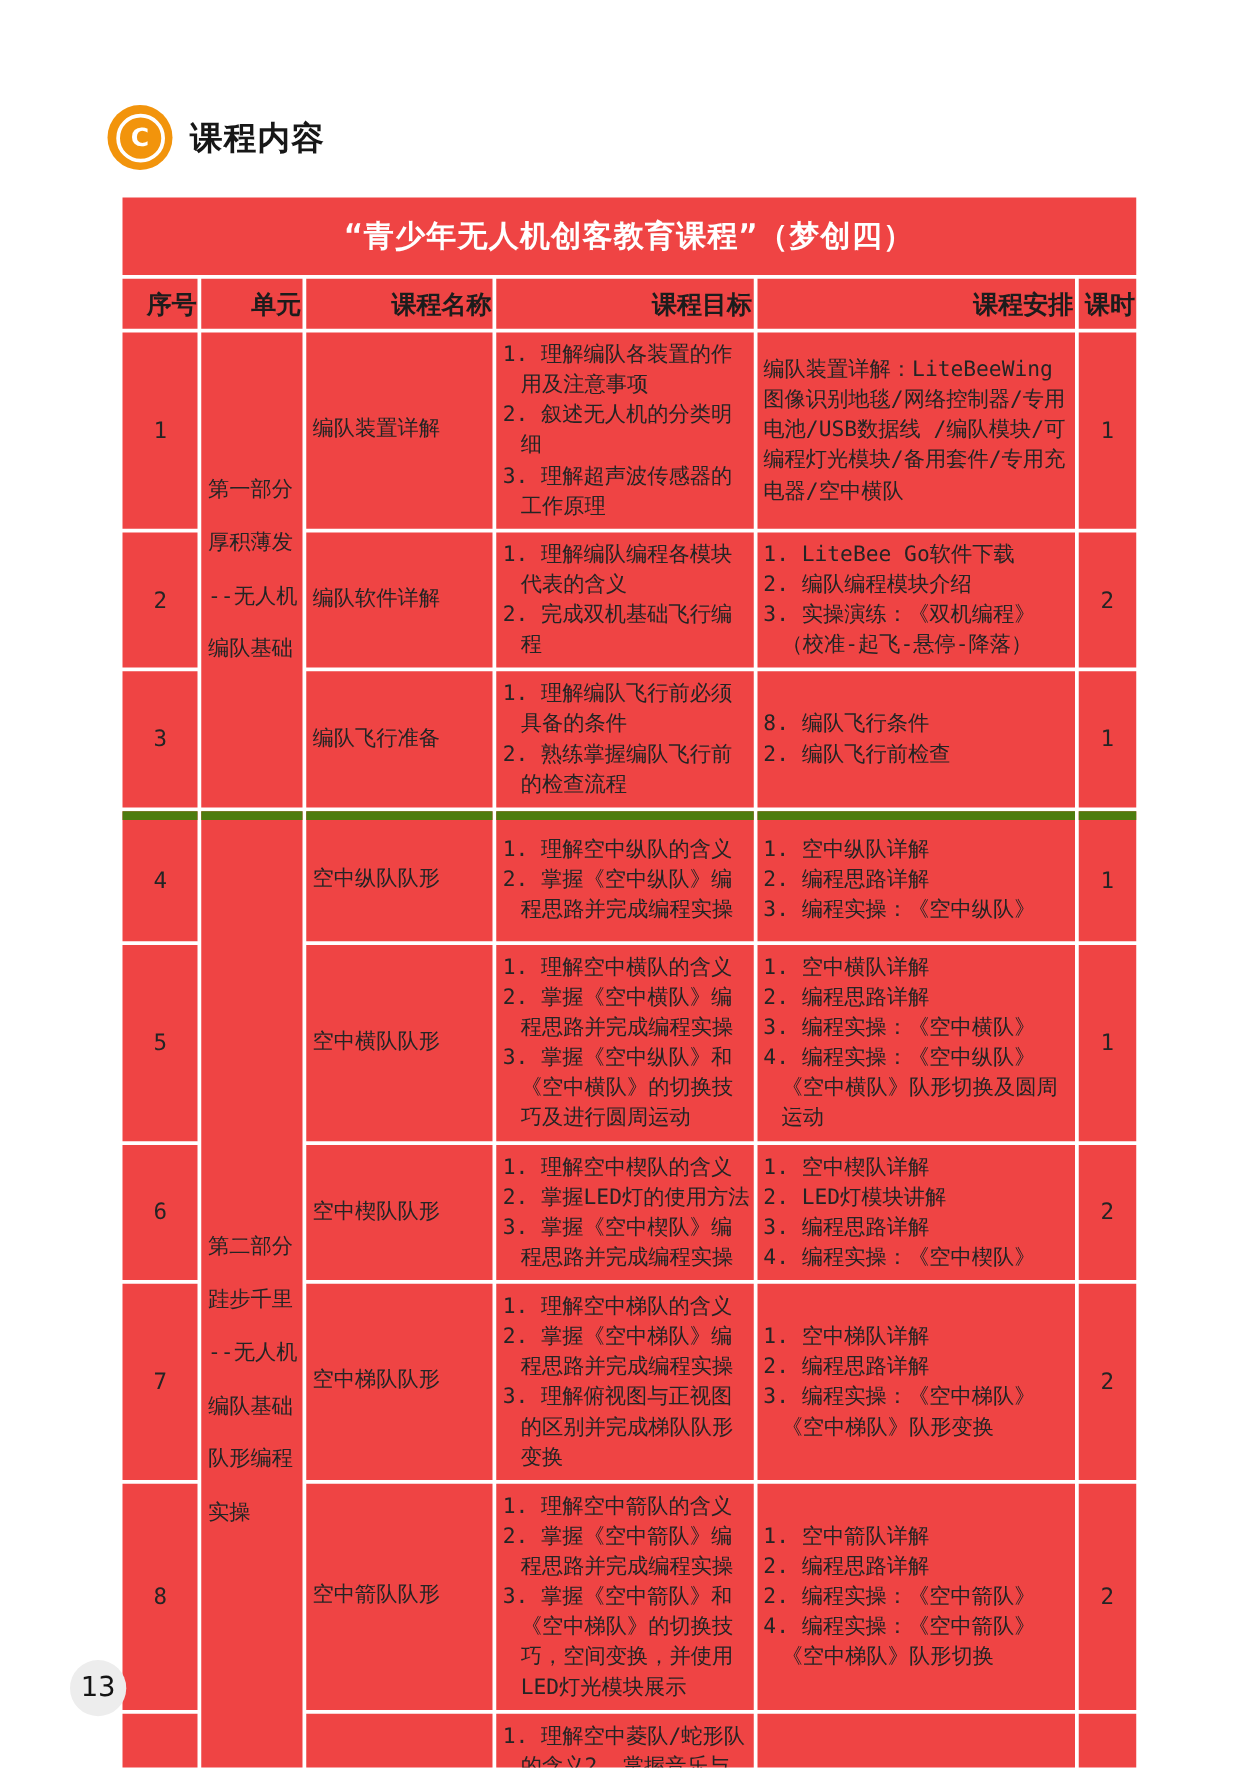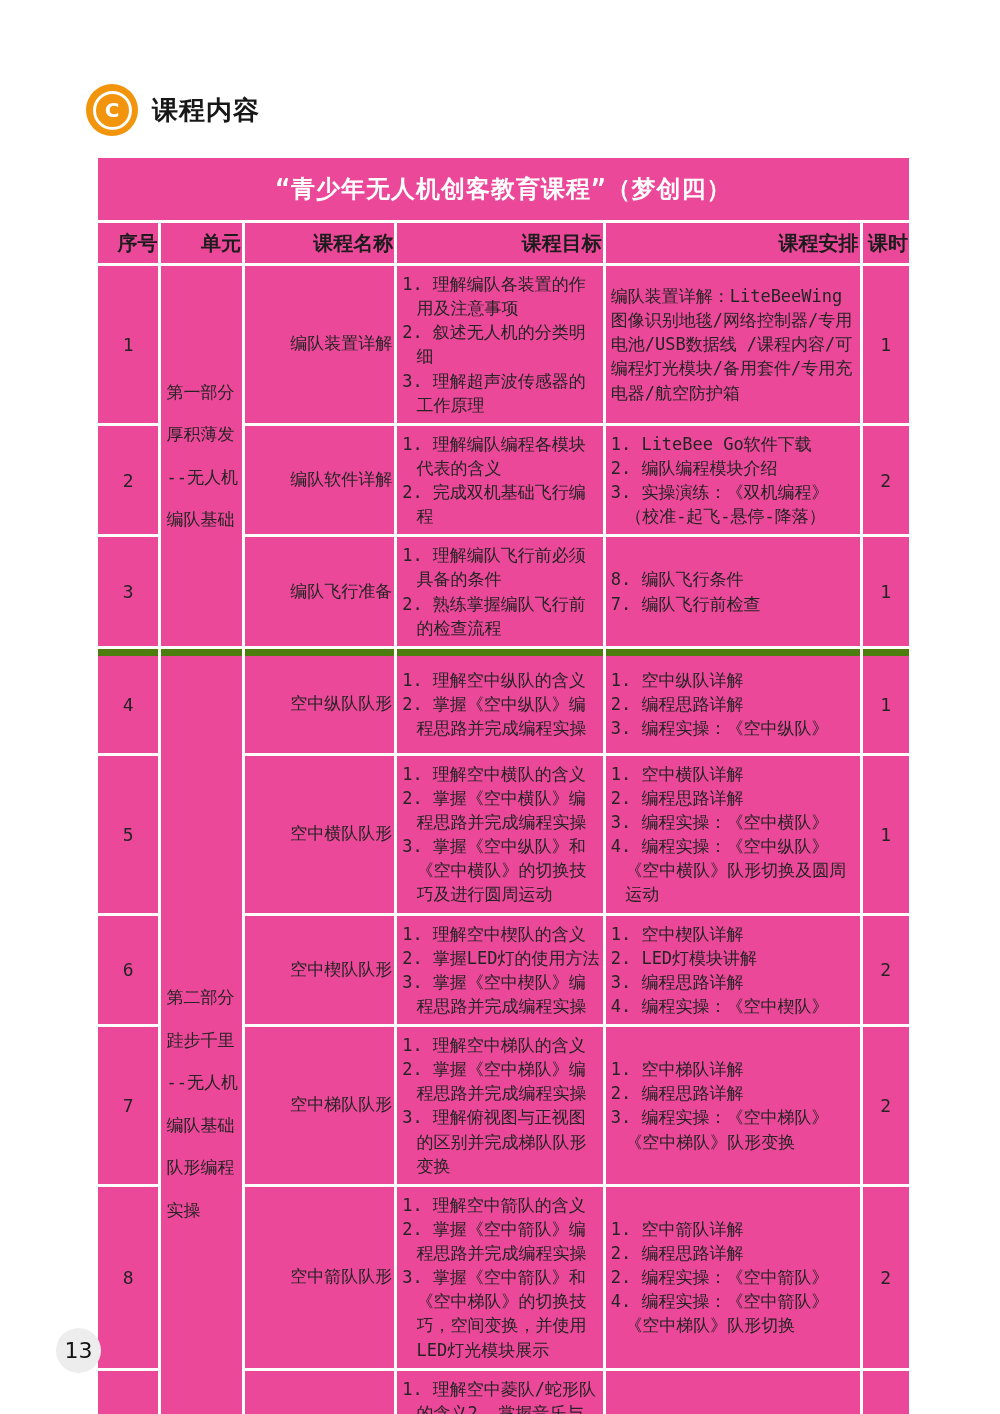--- a/index.html
+++ b/index.html
@@ -16,32 +16,32 @@
                 display:flex; align-items:center; justify-content:center; }
   .badge-letter { color:#ffffff; font-weight:bold; font-size:20px; line-height:1; }
   .section-title { font-size:26px; font-weight:bold; color:#171717; letter-spacing:1px; }
 
   
   .course-table {
     position:absolute; left:95px; top:155px; width:817px;
     border-collapse:separate; border-spacing:3px; table-layout:fixed;
     font-family:"DejaVu Sans Mono","DejaVu Sans","Liberation Sans",sans-serif;
   }
-  .course-table td { box-sizing:border-box; vertical-align:middle; background:#ec4899; }
+  .course-table td { box-sizing:border-box; vertical-align:middle; background:#ef4444; }
 
   .title-cell { background:#F2960D; color:#ffffff; font-weight:bold; font-size:24px;
                 text-align:center; height:62px; letter-spacing:1px; }
   .head-cell  { background:#F6C884; font-weight:bold; font-size:20px; text-align:right;
                 height:40px; color:#1c1c1c; }
 
   .num-cell   { text-align:center; font-size:18px; }
   .hours-cell { text-align:center; font-size:18px; }
   .unit-cell  { font-size:17px; line-height:2.5; white-space:pre-line;
                 padding:6px 2px 6px 5px;margin-left:44px; }
-  .name-cell  { font-size:17px; line-height:1.4; padding:4px 2px 4px 5px;text-align:right; }
+  .name-cell  { font-size:17px; line-height:1.4; padding:4px 2px 4px 5px; }
   .list-cell  { font-size:17px; line-height:1.42; padding:6px 3px 6px 5px; }
   .li { white-space:normal; }
   .li.num { padding-left:0.85em; text-indent:-0.85em; }
 
   
   .part-gap { border-top:7px solid #4d7c0f; }
 
   
   .r1 td { height:120px; } .r2 td { height:104px; } .r3 td { height:80px; }
   .r4 td { height:104px; } .r5 td { height:144px; } .r6 td { height:103px; }
@@ -93,21 +93,21 @@
 厚积薄发
 --无人机
 编队基础</td>
     <td class="name-cell">编队装置详解</td>
     <td class="list-cell">
           <div class="li num">1. 理解编队各装置的作用及注意事项</div>
           <div class="li num">2. 叙述无人机的分类明细</div>
           <div class="li num">3. 理解超声波传感器的工作原理</div>
         </td>
     <td class="list-cell">
-          <div class="li">编队装置详解：LiteBeeWing图像识别地毯/网络控制器/专用电池/USB数据线 /课程内容/可编程灯光模块/备用套件/专用充电器/航空防护箱</div>
+          <div class="li">编队装置详解：LiteBeeWing图像识别地毯/网络控制器/专用电池/USB数据线 /编队模块/可编程灯光模块/备用套件/专用充电器/空中横队</div>
         </td>
     <td class="hours-cell">1</td>
   </tr>
   <tr class="r2">
     <td class="num-cell">2</td>
     <td class="name-cell">编队软件详解</td>
     <td class="list-cell">
           <div class="li num">1. 理解编队编程各模块代表的含义</div>
           <div class="li num">2. 完成双机基础飞行编程</div>
         </td>
@@ -120,21 +120,21 @@
   </tr>
   <tr class="r3">
     <td class="num-cell">3</td>
     <td class="name-cell">编队飞行准备</td>
     <td class="list-cell">
           <div class="li num">1. 理解编队飞行前必须具备的条件</div>
           <div class="li num">2. 熟练掌握编队飞行前的检查流程</div>
         </td>
     <td class="list-cell">
           <div class="li num">8. 编队飞行条件</div>
-          <div class="li num">7. 编队飞行前检查</div>
+          <div class="li num">2. 编队飞行前检查</div>
         </td>
     <td class="hours-cell">1</td>
   </tr>
 
   <tr class="r4">
     <td class="num-cell part-gap">4</td>
     <td class="unit-cell part-gap" rowspan="6">第二部分
 跬步千里
 --无人机
 编队基础

